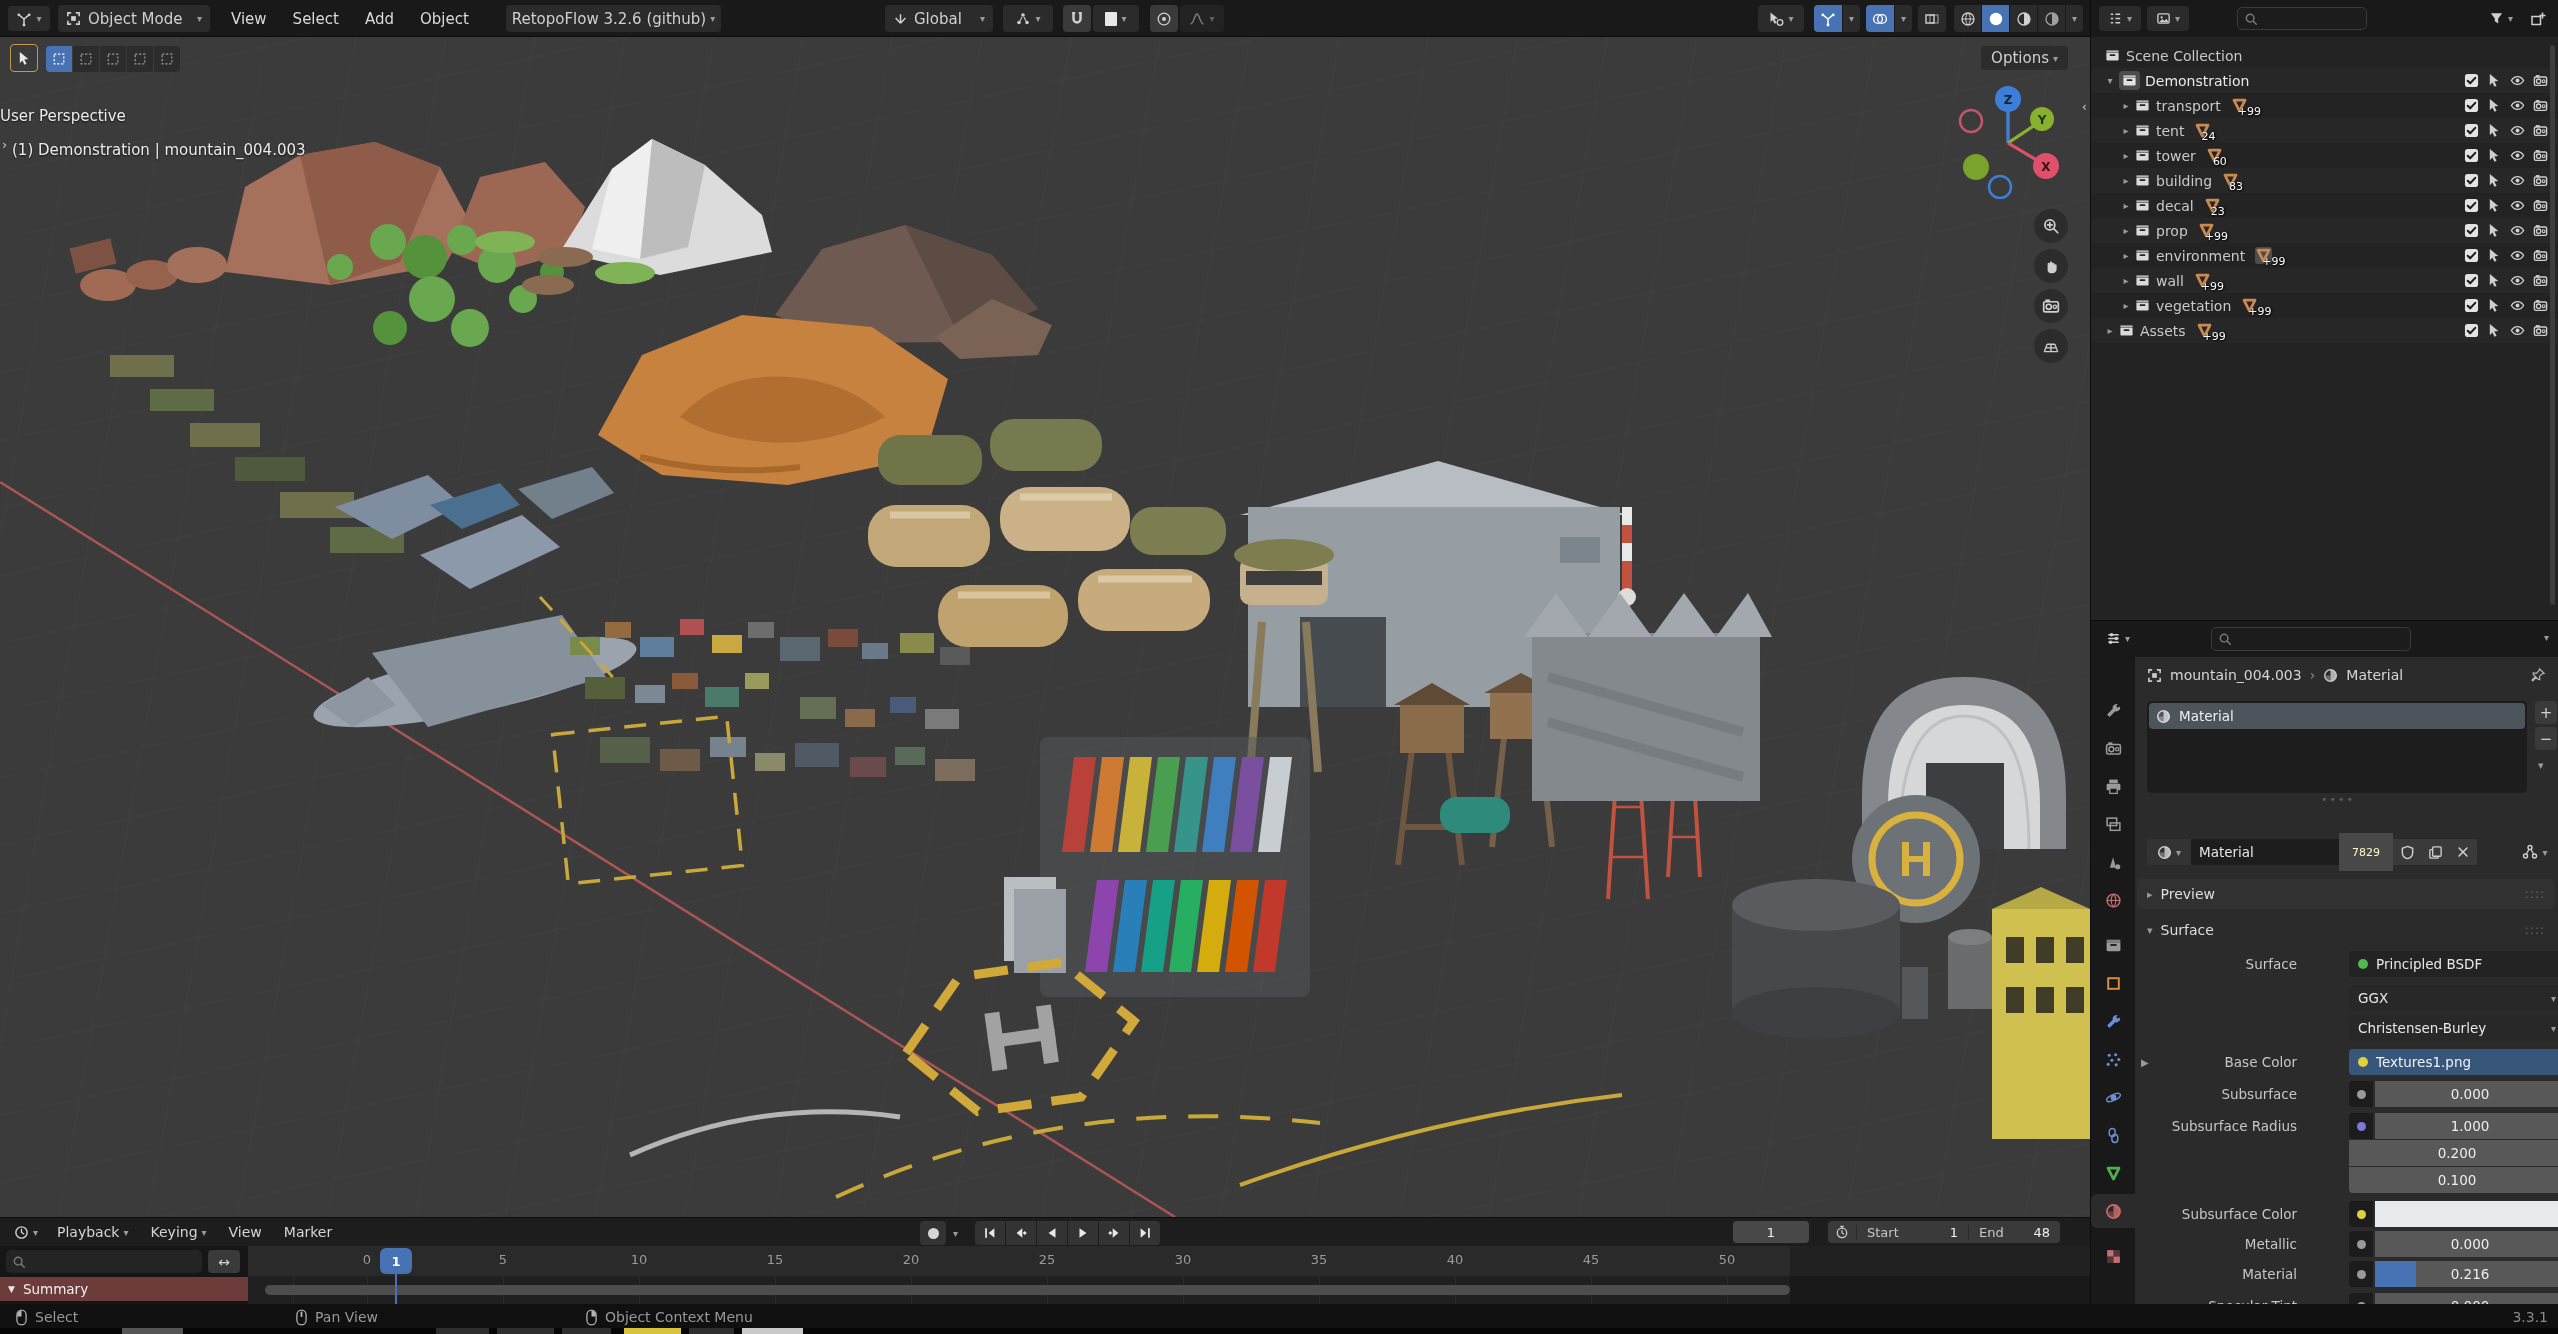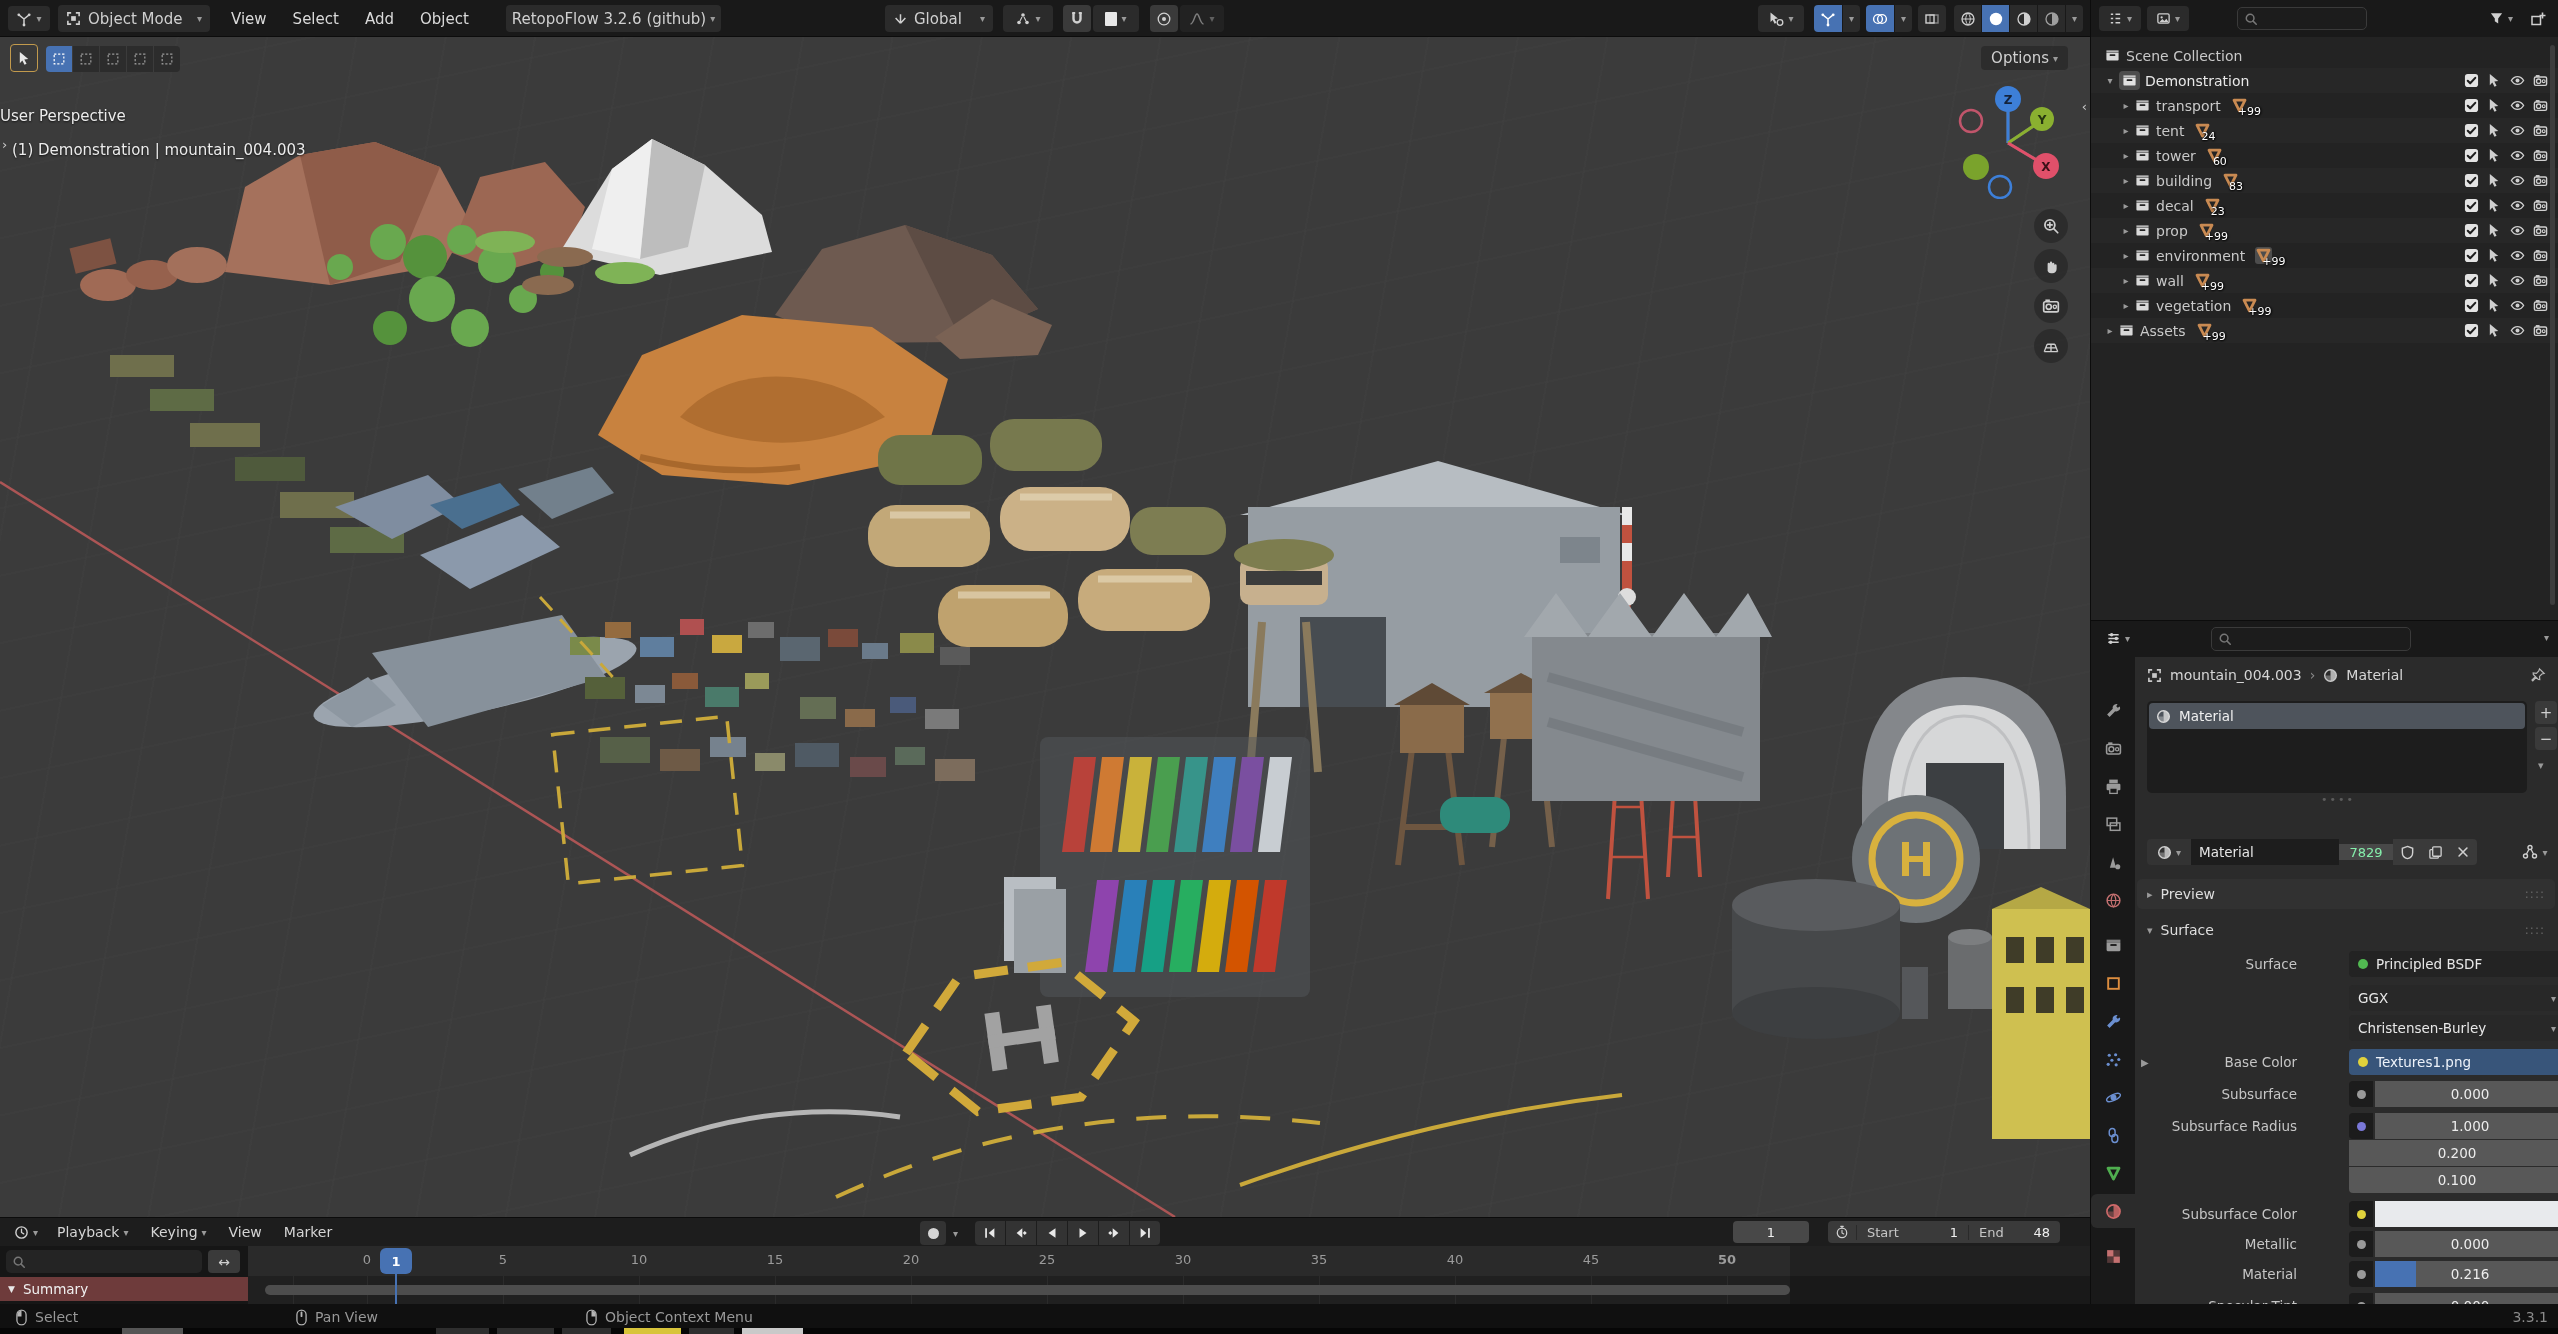--- a/index.html
+++ b/index.html
@@ -1145,21 +1145,21 @@
     <div class="abs" style="left:230px;top:172px;color:#5c5c5c;font-size:11px;letter-spacing:2px;">••••</div>
 
     <div class="abs flex" style="left:56px;top:218px;height:26px;">
       <div class="btn" style="width:44px;height:26px;border-radius:4px 0 0 4px;background:#333;">
         <svg class="ic" width="15" height="15">
             <use href="#s-sphmat"></use>
           </svg>
           <span class="caret">▾</span>
       </div>
       <div class="flex" style="width:148px;height:26px;background:#1d1d1d;padding:0 8px;color:#e5e5e5;font-size:13.5px;">Material</div>
-      <div class="flex" style="width:54px;height:16px;background:#484848;justify-content:center;color:#86efac;font-size:13px;">7829</div>
+      <div class="flex" style="width:54px;height:38px;background:#484848;justify-content:center;color:#fef9c3;font-size:11px;">7829</div>
       <div class="btn" style="width:28px;height:26px;border-radius:0;background:#3a3a3a;">
           <svg class="ic" width="15" height="15">
             <use href="#s-shield"></use>
           </svg>
         </div>
       <div class="btn" style="width:28px;height:26px;border-radius:0;background:#3a3a3a;">
           <svg class="ic" width="15" height="15">
             <use href="#s-copy"></use>
           </svg>
         </div>
@@ -1345,21 +1345,21 @@
       <span class="tick" style="left:119px;">0</span>
       <span class="tick" style="left:255px;">5</span>
       <span class="tick" style="left:391px;">10</span>
       <span class="tick" style="left:527px;">15</span>
       <span class="tick" style="left:663px;">20</span>
       <span class="tick" style="left:799px;">25</span>
       <span class="tick" style="left:935px;">30</span>
       <span class="tick" style="left:1071px;">35</span>
       <span class="tick" style="left:1207px;">40</span>
       <span class="tick" style="left:1343px;">45</span>
-      <span class="tick" style="left:1479px;font-weight:bold;">50</span>
+      <span class="tick" style="left:1479px;">50</span>
       <div class="abs" style="left:1542px;top:0;width:300px;height:30px;background:#1f1f1f;opacity:.75;"></div>
     </div>
     <div class="abs" style="left:248px;top:58px;width:1842px;height:29px;background:#202020;
       background-image:repeating-linear-gradient(90deg,#2b2b2b 0 1px,transparent 1px 136px);background-position:119px 0;">
       <div class="abs" style="left:1542px;top:0;width:300px;height:29px;background:#191919;"></div>
       <div class="abs" style="left:17px;top:9px;width:1525px;height:10px;background:#4d4d4d;border-radius:5px;"></div>
     </div>
     <div class="abs" style="left:380px;top:30px;width:32px;height:26px;background:#4772b3;border-radius:6px;color:#fff;font-size:13px;font-weight:bold;display:flex;align-items:center;justify-content:center;">
         <span>1</span>
       </div>

